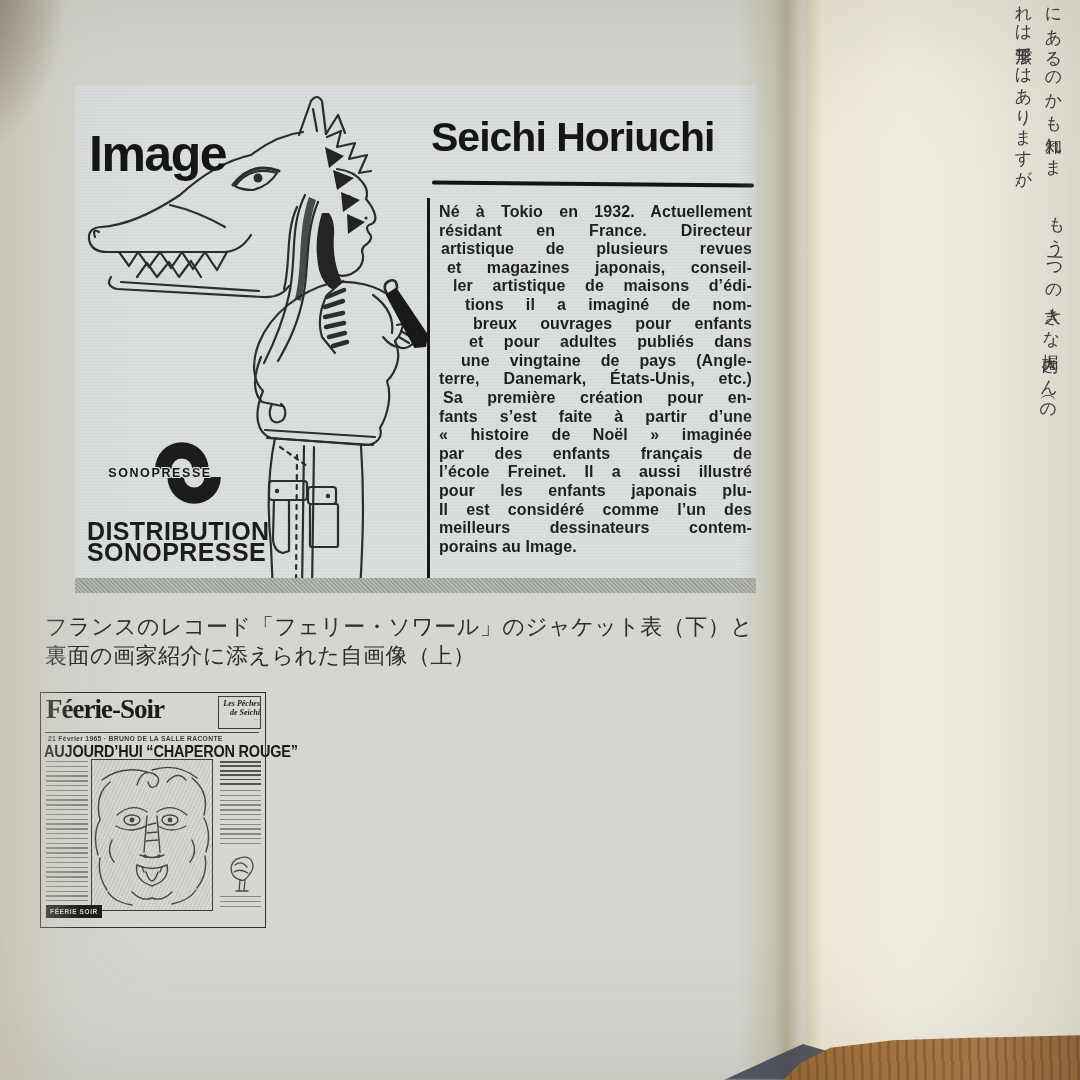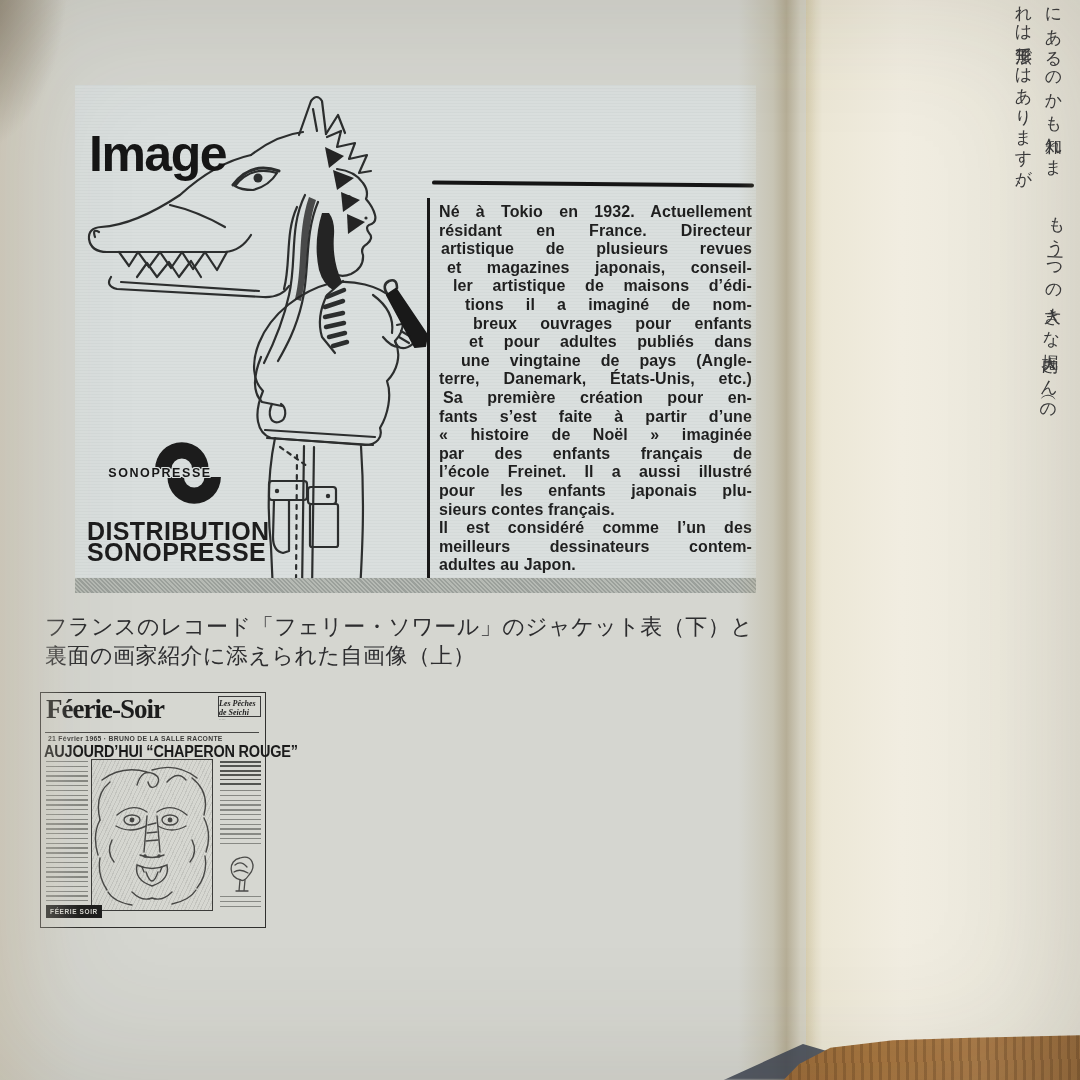--- a/index.html
+++ b/index.html
@@ -34,23 +34,23 @@
   .dist{left:12px;top:436px;font-size:25px;font-weight:bold;line-height:20.5px;letter-spacing:.4px;color:#1d1d1d;}
 
   
   .jp{font-family:"Liberation Serif",serif;color:#2d2d2f;}
   .caption1{left:45px;top:612px;font-size:22px;letter-spacing:.5px;}
   .caption2{left:45px;top:641px;font-size:22px;letter-spacing:.5px;}
 
   
   .cover{left:40px;top:692px;width:226px;height:236px;background:#d6d7d1;border:1.5px solid #30302e;box-sizing:border-box;}
   .masthead{left:5px;top:1px;font-family:"Liberation Serif",serif;font-weight:bold;font-size:27px;letter-spacing:-1px;color:#1d1d1d;}
-  .mastbox{left:177px;top:3px;width:43px;height:21px;border:1px solid #3a3a3a;box-sizing:border-box;
+  .mastbox{left:177px;top:3px;width:43px;height:33px;border:1px solid #3a3a3a;box-sizing:border-box;
     font-family:"Liberation Serif",serif;font-weight:bold;font-style:italic;font-size:8px;line-height:9px;
-    color:#222;text-align:left;padding-top:2px;}
+    color:#222;text-align:right;padding-top:2px;}
   .mastbox .tiny{font-style:normal;font-weight:normal;font-size:4px;line-height:5px;display:block;color:#555;}
   .mastrule{left:4px;top:39px;width:214px;height:1px;background:#474745;}
   .dateline{left:7px;top:41.5px;font-size:6.8px;letter-spacing:.3px;color:#3c3c3a;font-weight:bold;white-space:nowrap;}
   .headline{left:3px;top:49px;font-size:14.5px;font-weight:bold;letter-spacing:-.2px;color:#1b1b1b;
     transform:scaleY(1.15);transform-origin:left top;white-space:nowrap;}
   .fakecol{background:repeating-linear-gradient(180deg, rgba(70,72,68,.55) 0 1.4px, rgba(0,0,0,0) 1.4px 4.8px);}
   .fakecol.dark{background:repeating-linear-gradient(180deg, rgba(50,52,48,.8) 0 1.8px, rgba(0,0,0,0) 1.8px 4.4px);}
   .colL{left:5px;top:68px;width:42px;height:140px;}
   .colR1{left:179px;top:68px;width:41px;height:26px;}
   .colR2{left:179px;top:97px;width:41px;height:58px;}
@@ -154,44 +154,44 @@
       <path d="M250,62 L269,71 L254,83 Z"></path>
       <path d="M258,85 L279,93 L262,105 Z"></path>
       <path d="M266,107 L285,115 L268,127 Z"></path>
       <path d="M272,129 L290,137 L273,149 Z"></path>
       <path d="M247,128 Q238,157 244,185 Q248,199 258,205 L267,197 Q257,176 259,150 Q260,136 254,128 Z"></path>
       <path d="M234,112 C222,146 228,182 220,214 L226,216 C234,184 230,148 241,115 Z" opacity=".8"></path>
     </g>
   </svg>
 
   <div class="abs title-image">Image</div>
+  <div class="abs title-artist">Seichi Horiuchi</div>
   <div class="abs title-underline"></div>
   <div class="abs divider"></div>
 
   <div class="abs bio">
       <div class="bio-line">Né à Tokio en 1932. Actuellement</div>
       <div class="bio-line">résidant en France. Directeur</div>
       <div class="bio-line" style="padding-left: 2px;">artistique de plusieurs revues</div>
       <div class="bio-line" style="padding-left: 8px;">et magazines japonais, conseil-</div>
       <div class="bio-line" style="padding-left: 14px;">ler artistique de maisons d’édi-</div>
       <div class="bio-line" style="padding-left: 26px;">tions il a imaginé de nom-</div>
       <div class="bio-line" style="padding-left: 34px;">breux ouvrages pour enfants</div>
       <div class="bio-line" style="padding-left: 30px;">et pour adultes publiés dans</div>
       <div class="bio-line" style="padding-left: 22px;">une vingtaine de pays (Angle-</div>
       <div class="bio-line">terre, Danemark, États-Unis, etc.)</div>
       <div class="bio-line" style="padding-left: 4px;">Sa première création pour en-</div>
       <div class="bio-line">fants s’est faite à partir d’une</div>
       <div class="bio-line">« histoire de Noël » imaginée</div>
       <div class="bio-line">par des enfants français de</div>
       <div class="bio-line">l’école Freinet. Il a aussi illustré</div>
       <div class="bio-line">pour les enfants japonais plu-</div>
-      <div class="bio-line flush">sieurs contes français.</div>
       <div class="bio-line">Il est considéré comme l’un des</div>
       <div class="bio-line">meilleurs dessinateurs contem-</div>
-      <div class="bio-line flush">adultes au Japon.</div>
+      <div class="bio-line flush">porains au Image.</div>
     </div>
 
   <svg class="abs logo-svg" width="74" height="92" viewBox="0 0 72 88">
     <g fill="#1c1c1c">
       <path d="M4,40 A26,26 0 1 1 56,40 L40,40 A10,10 0 1 0 20,40 Z"></path>
       <path d="M16,48 A26,26 0 0 0 68,48 L52,48 A10,10 0 0 1 32,48 Z"></path>
     </g>
   </svg>
   <div class="abs logo-label">SONOPRESSE</div>
   <div class="abs dist">

